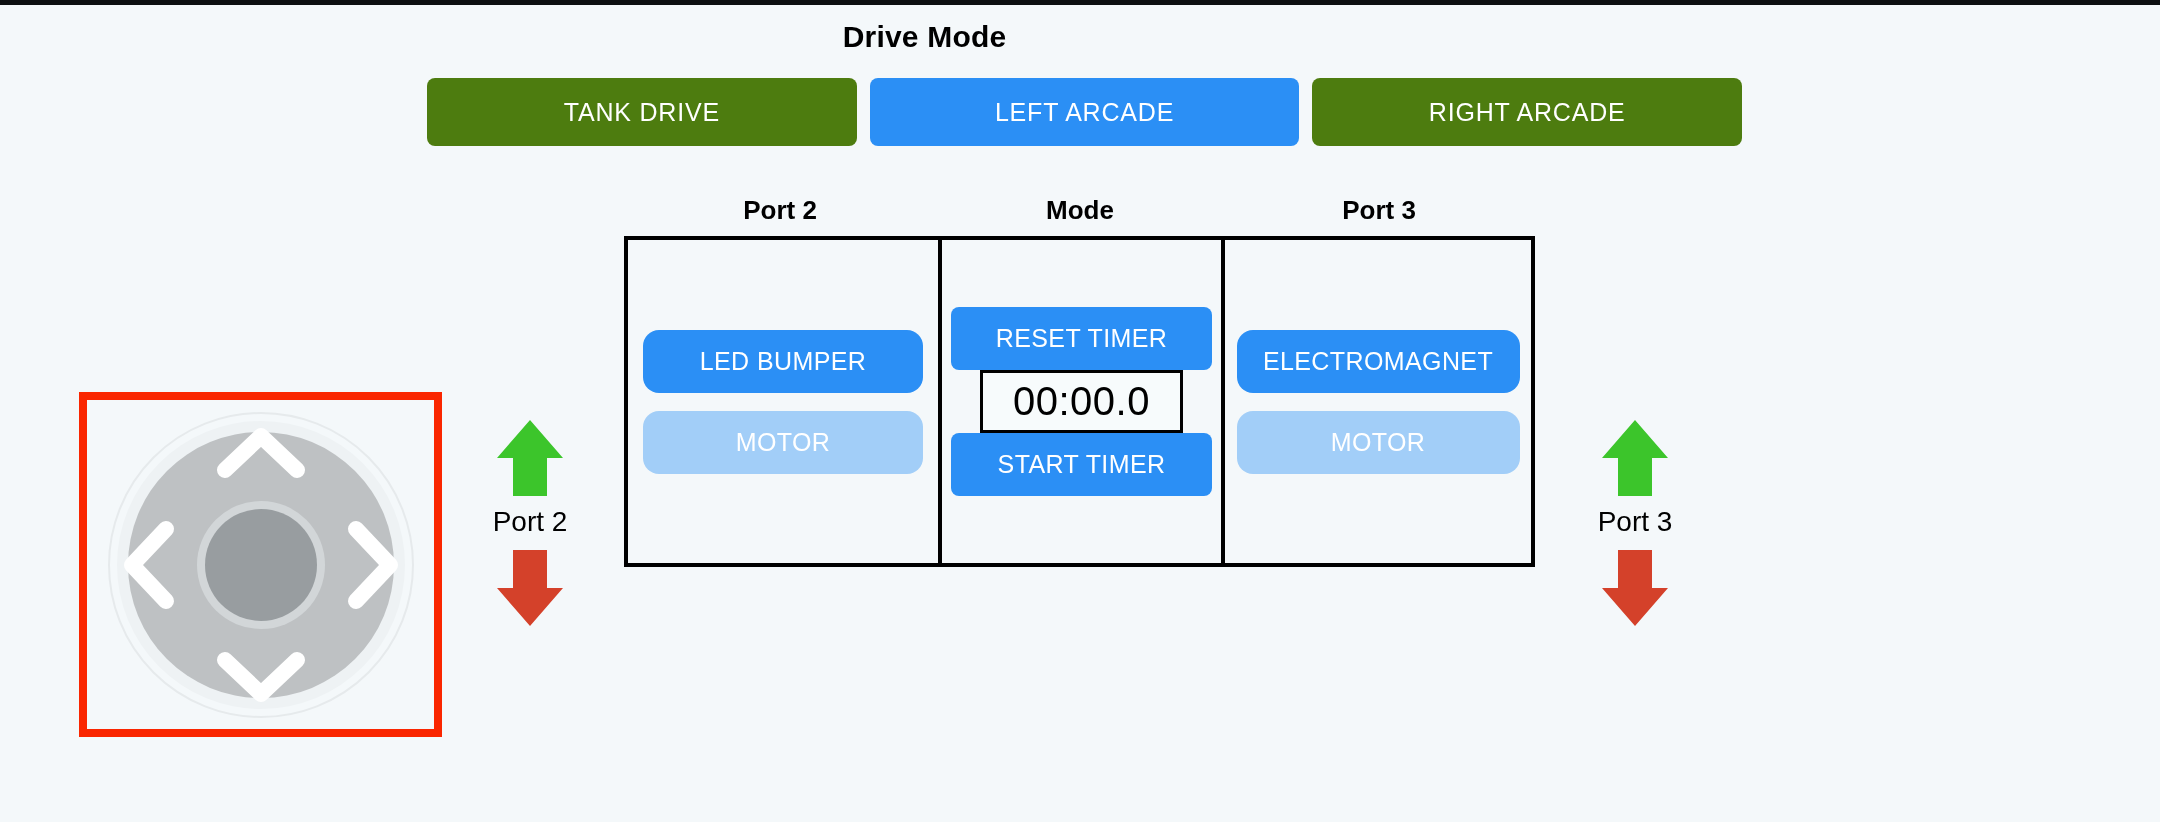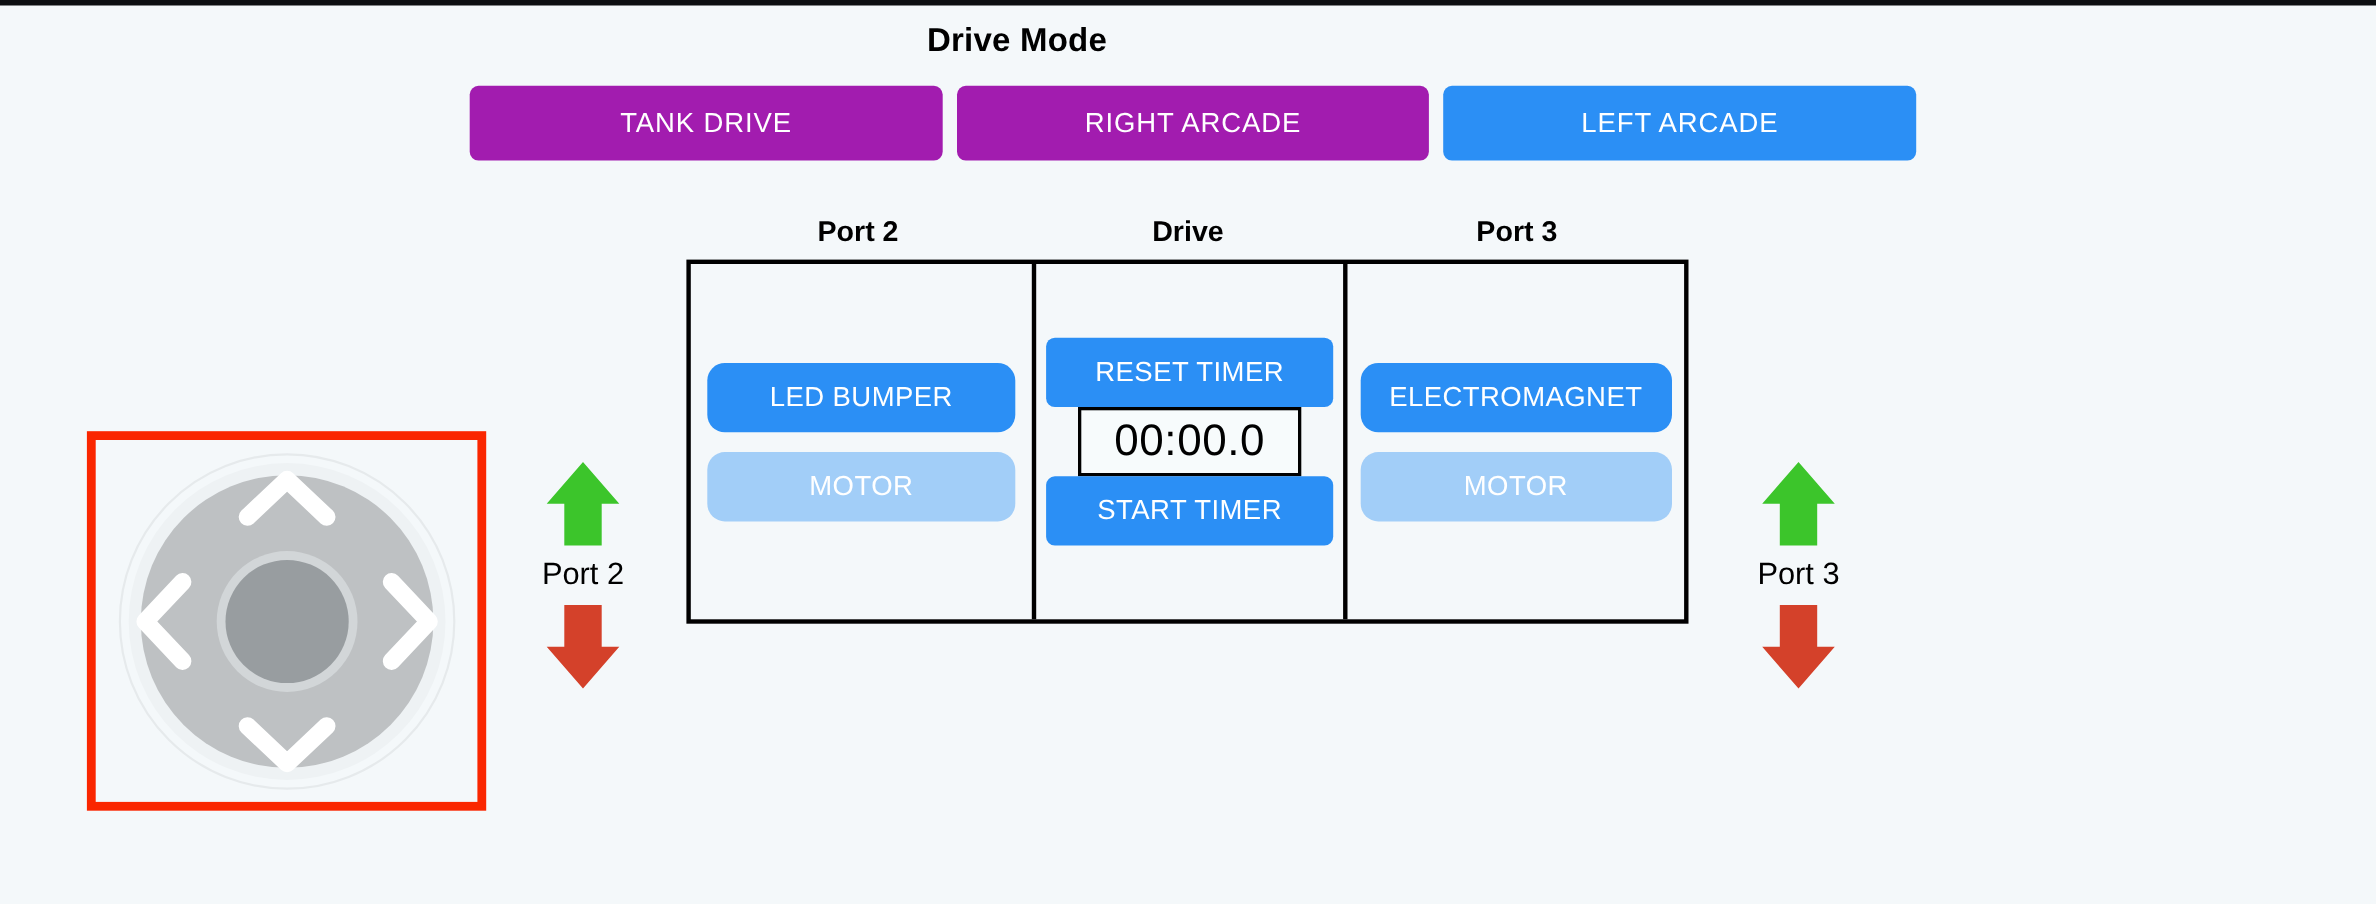--- a/index.html
+++ b/index.html
@@ -39,21 +39,21 @@
     top: 78px;
     width: 1315px;
     height: 68px;
     display: flex;
     gap: 13px;
   }
   .mode-btn {
     flex: 1 1 0;
     border: none;
     border-radius: 8px;
-    background: #a21caf;
+    background: #4d7c0f;
     color: #ffffff;
     font-size: 25px;
     font-family: "Liberation Sans", sans-serif;
     letter-spacing: 0.8px;
     cursor: pointer;
     padding: 0;
     display: flex;
     align-items: center;
     justify-content: center;
     box-sizing: border-box;
@@ -192,26 +192,26 @@
 </style>
 </head>
 <body>
 
 <div id="top-rule"></div>
 
 <div id="drive-mode-title">Drive Mode</div>
 
 <div id="drive-mode-bar">
   <button class="mode-btn">TANK DRIVE</button>
+  <button class="mode-btn active">LEFT ARCADE</button>
   <button class="mode-btn">RIGHT ARCADE</button>
-  <button class="mode-btn active">LEFT ARCADE</button>
 </div>
 
 <div class="col-title" id="title-port2">Port 2</div>
-<div class="col-title" id="title-timer">Drive</div>
+<div class="col-title" id="title-timer">Mode</div>
 <div class="col-title" id="title-port3">Port 3</div>
 
 <div id="panel">
 
   <div class="panel-cell" id="cell-port2">
     <button class="device-btn">LED BUMPER</button>
     <div class="device-gap"></div>
     <button class="device-btn inactive">MOTOR</button>
   </div>
 

